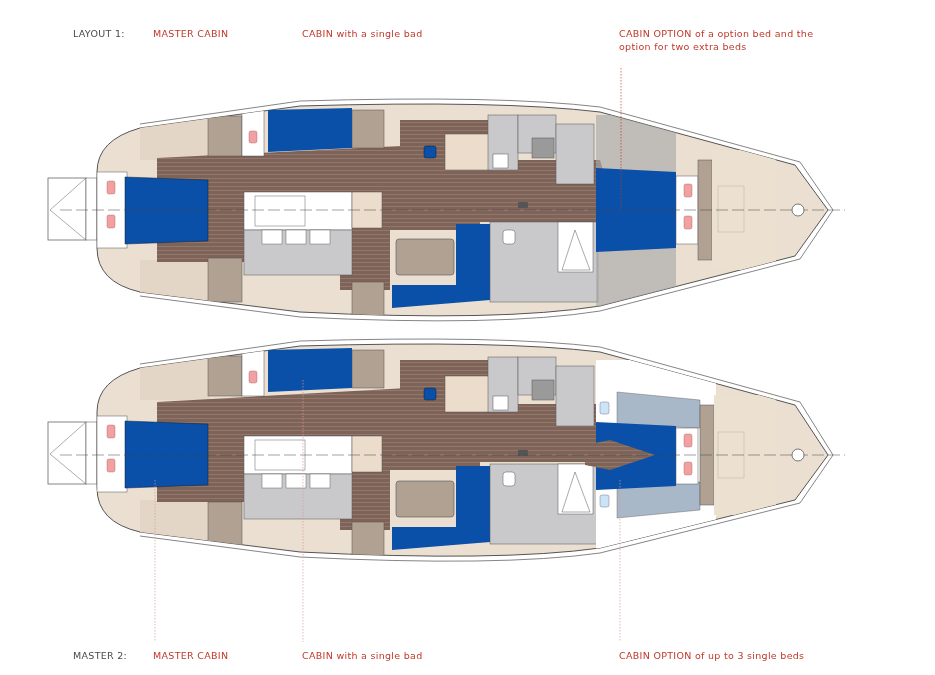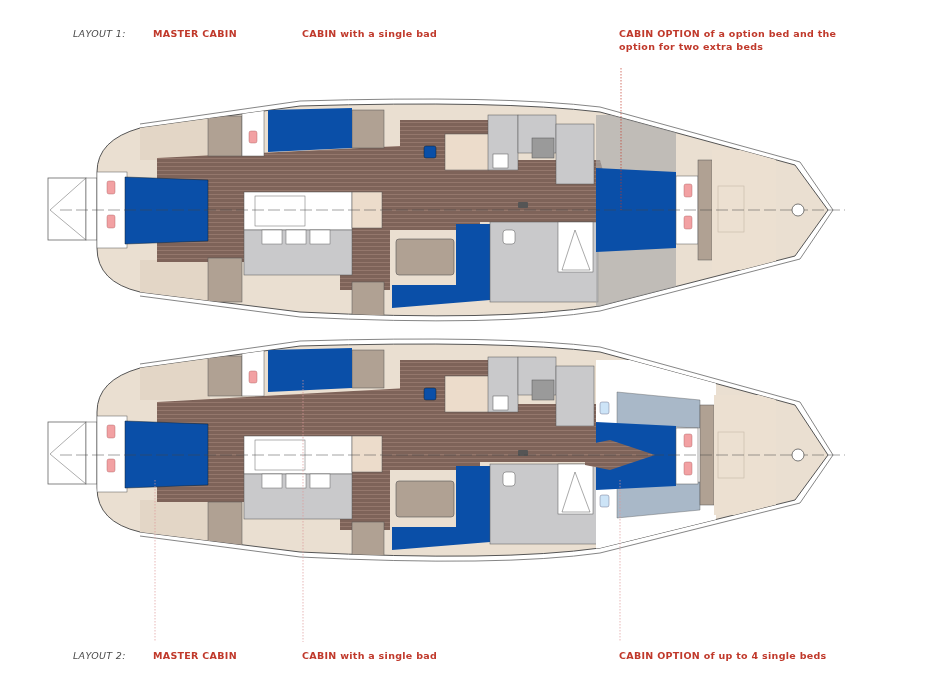--- a/index.html
+++ b/index.html
@@ -1,34 +1,34 @@
 <!DOCTYPE html>
 <html><head>
 <meta charset="utf-8">
 <style>
   html, body { margin:0; padding:0; background:#ffffff; }
   body { width:935px; height:675px; position:relative; overflow:hidden; font-family:"DejaVu Sans", sans-serif; }
   .lbl { position:absolute; font-size:9.5px; letter-spacing:0.3px; white-space:nowrap; line-height:12px; }
-  .lbl.dark { color:#4a4a4a;font-style:italic; }
-  .lbl.red { color:#c0392b;font-weight:bold; }
+  .lbl.dark { color:#4a4a4a; }
+  .lbl.red { color:#c0392b; }
   svg { position:absolute; left:0; top:0; }
 </style>
 </head>
 <body>
 
 <div class="lbl dark" style="left:73px;top:28px;">LAYOUT 1:</div>
 <div class="lbl red" style="left:153px;top:28px;">MASTER CABIN</div>
 <div class="lbl red" style="left:302px;top:28px;">CABIN with a single bad</div>
 <div class="lbl red" style="left:619px;top:28px;">CABIN OPTION of a option bed and the</div>
 <div class="lbl red" style="left:619px;top:41px;text-align:right;">option for two extra beds</div>
 
-<div class="lbl dark" style="left:73px;top:650px;">LAYOUT 2:</div>
+<div class="lbl dark" style="left:73px;top:650px;">MASTER 2:</div>
 <div class="lbl red" style="left:153px;top:650px;">MASTER CABIN</div>
 <div class="lbl red" style="left:302px;top:650px;">CABIN with a single bad</div>
-<div class="lbl red" style="left:619px;top:650px;">CABIN OPTION of up to 4 single beds</div>
+<div class="lbl red" style="left:619px;top:650px;">CABIN OPTION of up to 3 single beds</div>
 
 <svg width="935" height="675" viewBox="0 0 935 675">
   <defs>
     <pattern id="wood" width="6" height="4" patternUnits="userSpaceOnUse">
       <rect width="6" height="4" fill="#7e6359"></rect>
       <rect y="2" width="6" height="1" fill="#94776c"></rect>
     </pattern>
 
     <clipPath id="hull1">
       <path d="M 97,172 Q 97,140 140,128 L 300,106 Q 500,100 600,112 L 795,165 L 828,210 L 795,256 L 600,306 Q 500,322 300,312 L 140,292 Q 97,282 97,248 Z"></path>

